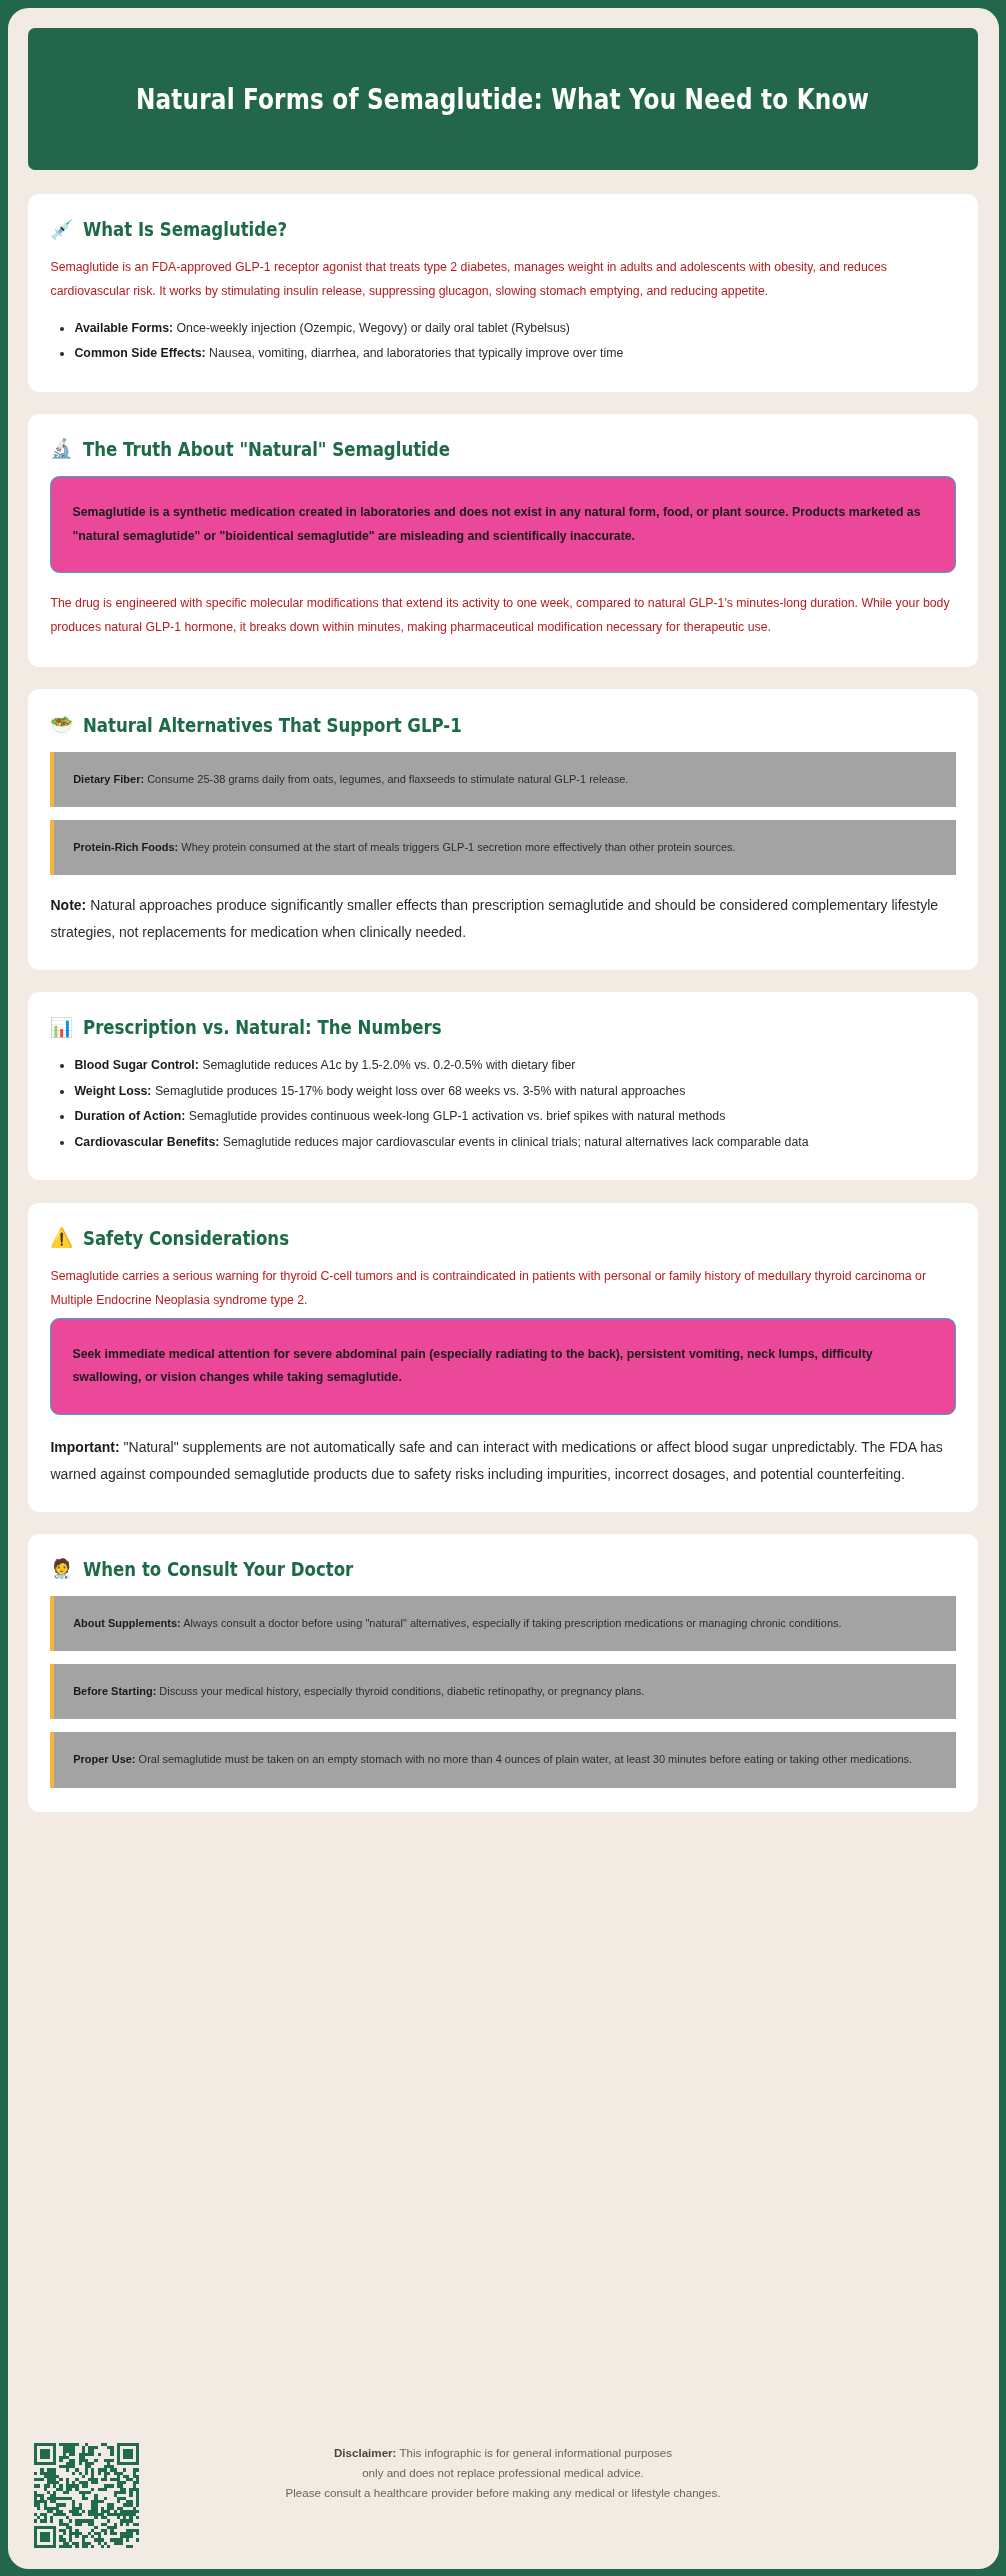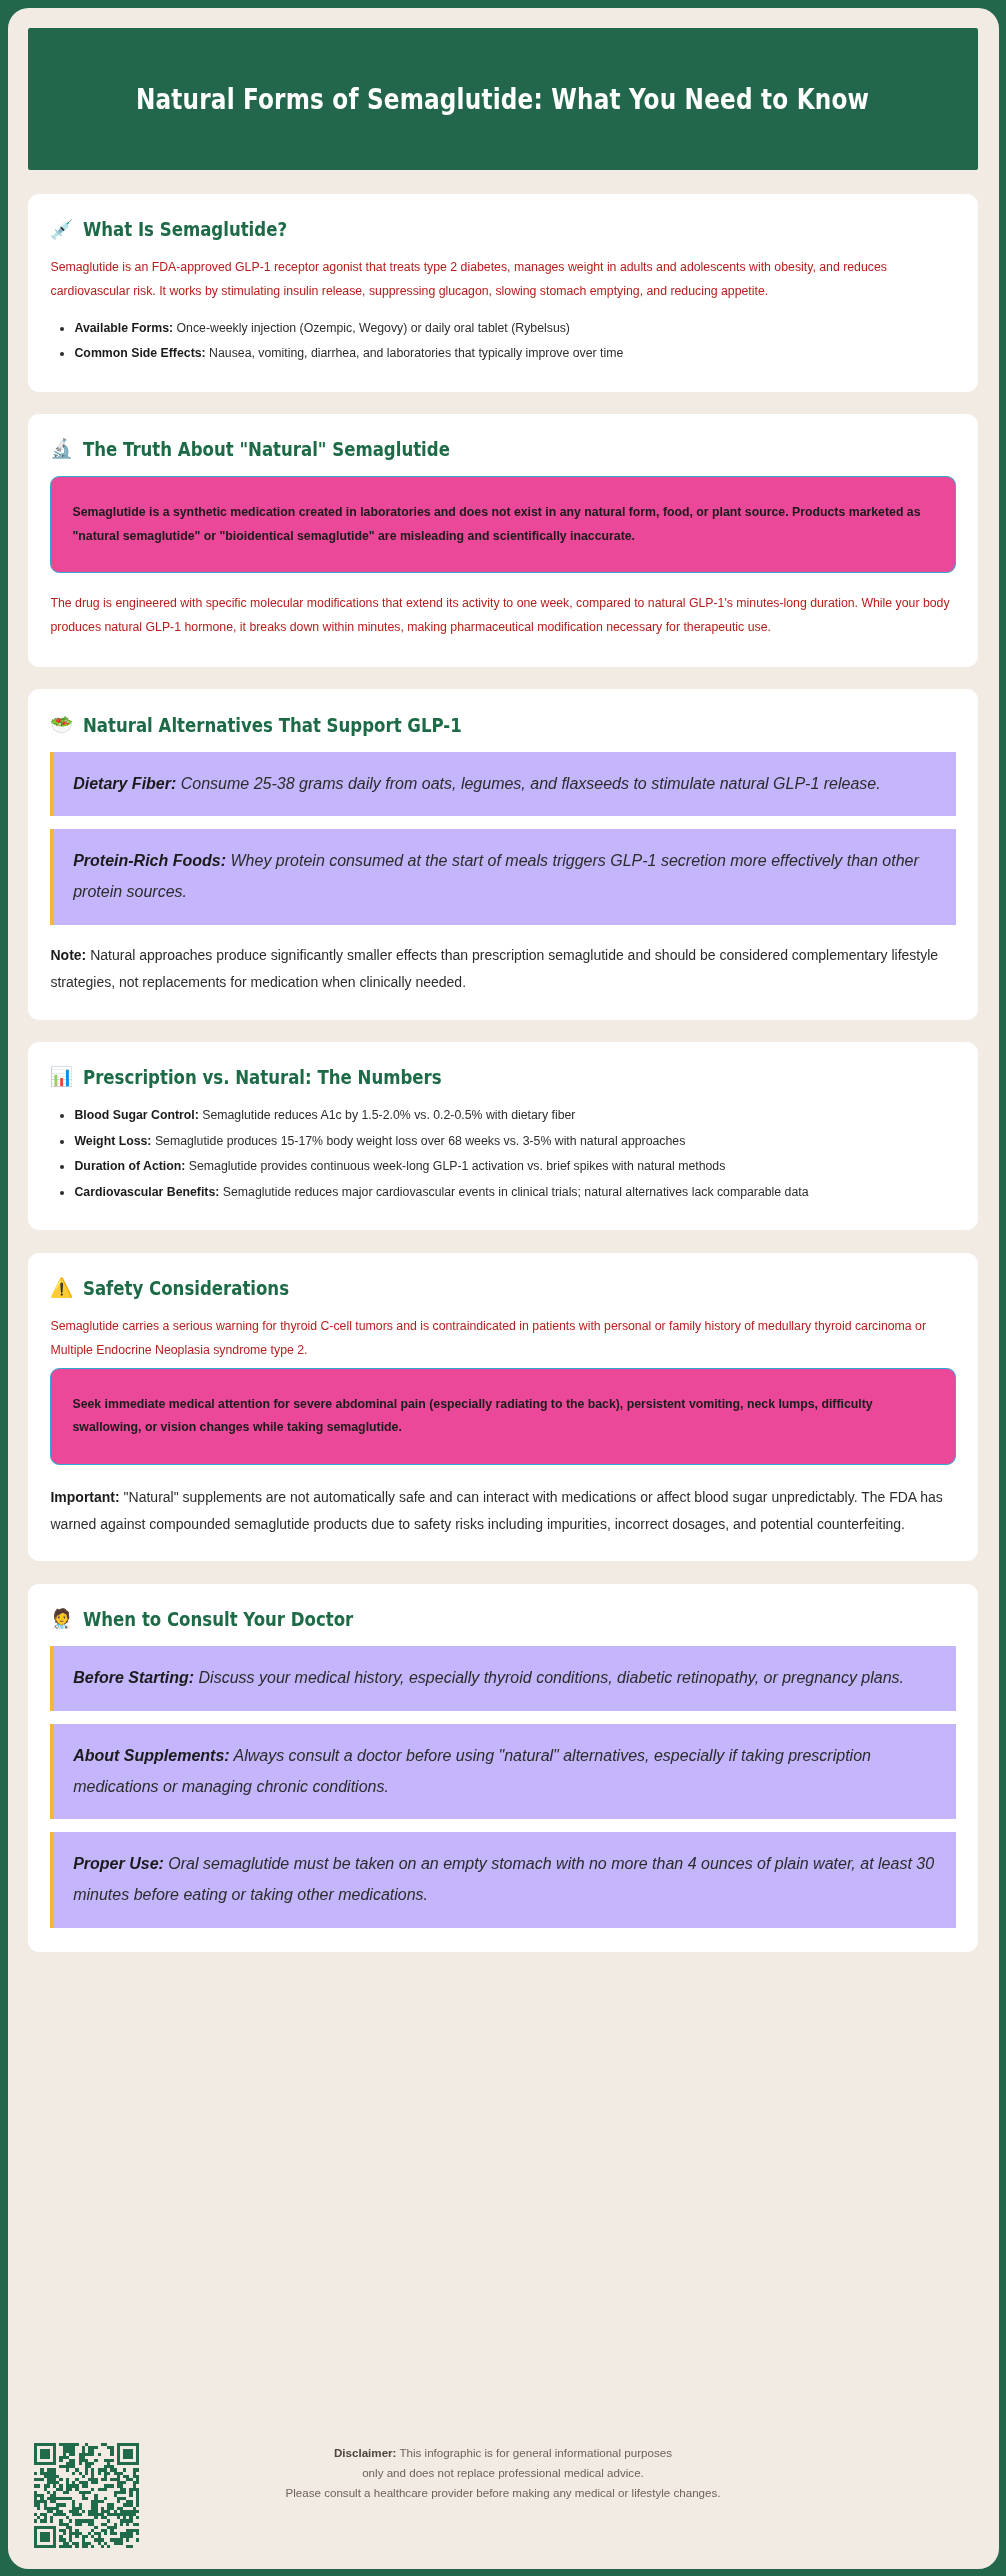--- a/index.html
+++ b/index.html
@@ -21,21 +21,21 @@
     border-radius: 20.6px;
     padding: 20.6px 20.6px 0 20.6px;
     min-height: 2561px;
     display: flex;
     flex-direction: column;
   }
 
   
   .header-banner {
     background: #22674B;
-    border-radius: 2px;
+    border-radius: 7px;
     height: 142px;
     display: flex;
     align-items: center;
     justify-content: center;
     margin-bottom: 24px;
   }
   .header-title {
     color: #FFFFFF;
     font-family: "DejaVu Sans Condensed", "Liberation Sans Narrow", "Liberation Sans", sans-serif;
     font-weight: bold;
@@ -103,28 +103,27 @@
   .callout p {
     margin: 0;
     color: #1B1B1B;
     font-weight: bold;
     font-size: 12.3px;
     line-height: 1.92;
   }
 
   
   .amber-item {
-    background: #c4b5fd;
+    background: #a3a3a3;
     border-left: 4.7px solid #F5B63D;
     padding: 17px 17px 17px 18.7px;
     margin-bottom: 13px;
     color: #2C2C2C;
-    font-size: 16px;
-    line-height: 1.92;
-    font-style: italic;
+    font-size: 11px;
+    line-height: 1.92;
   }
   .amber-item:last-of-type { margin-bottom: 0; }
   .note {
     margin-top: 17px;
     color: #2C2C2C;
     font-size: 14px;
     line-height: 1.92;
   }
 
   
@@ -207,22 +206,22 @@
           <div class="callout">
             <p>Seek immediate medical attention for severe abdominal pain (especially radiating to the back), persistent vomiting, neck lumps, difficulty swallowing, or vision changes while taking semaglutide.</p>
           </div>
           <div class="note"><span class="lead">Important:</span><span> "Natural" supplements are not automatically safe and can interact with medications or affect blood sugar unpredictably. The FDA has warned against compounded semaglutide products due to safety risks including impurities, incorrect dosages, and potential counterfeiting.</span></div>
         </div>
         <div class="card">
           <div class="section-head">
             <span class="section-emoji">🧑‍⚕️</span>
             <h2 class="section-title">When to Consult Your Doctor</h2>
           </div>
+          <div class="amber-item"><span class="lead">About Supplements:</span><span> Always consult a doctor before using "natural" alternatives, especially if taking prescription medications or managing chronic conditions.</span></div>
           <div class="amber-item"><span class="lead">Before Starting:</span><span> Discuss your medical history, especially thyroid conditions, diabetic retinopathy, or pregnancy plans.</span></div>
-          <div class="amber-item"><span class="lead">About Supplements:</span><span> Always consult a doctor before using "natural" alternatives, especially if taking prescription medications or managing chronic conditions.</span></div>
           <div class="amber-item"><span class="lead">Proper Use:</span><span> Oral semaglutide must be taken on an empty stomach with no more than 4 ounces of plain water, at least 30 minutes before eating or taking other medications.</span></div>
         </div>
       </div>
 
     <div class="footer">
       <svg class="qr" viewBox="0 0 33 33" shape-rendering="crispEdges">
         <rect width="33" height="33" fill="#F2EBE4"></rect>
         <g fill="#1F6B4C" id="qr-cells">
             <path d="M0 0h1v1h-1zM1 0h1v1h-1zM2 0h1v1h-1zM3 0h1v1h-1zM4 0h1v1h-1zM5 0h1v1h-1zM6 0h1v1h-1zM8 0h1v1h-1zM9 0h1v1h-1zM10 0h1v1h-1zM11 0h1v1h-1zM12 0h1v1h-1zM13 0h1v1h-1zM16 0h1v1h-1zM21 0h1v1h-1zM22 0h1v1h-1zM26 0h1v1h-1zM27 0h1v1h-1zM28 0h1v1h-1zM29 0h1v1h-1zM30 0h1v1h-1zM31 0h1v1h-1zM32 0h1v1h-1zM0 1h1v1h-1zM6 1h1v1h-1zM9 1h1v1h-1zM10 1h1v1h-1zM11 1h1v1h-1zM12 1h1v1h-1zM15 1h1v1h-1zM17 1h1v1h-1zM18 1h1v1h-1zM19 1h1v1h-1zM23 1h1v1h-1zM24 1h1v1h-1zM26 1h1v1h-1zM32 1h1v1h-1zM0 2h1v1h-1zM2 2h1v1h-1zM3 2h1v1h-1zM4 2h1v1h-1zM6 2h1v1h-1zM9 2h1v1h-1zM10 2h1v1h-1zM11 2h1v1h-1zM12 2h1v1h-1zM15 2h1v1h-1zM17 2h1v1h-1zM18 2h1v1h-1zM24 2h1v1h-1zM26 2h1v1h-1zM28 2h1v1h-1zM29 2h1v1h-1zM30 2h1v1h-1zM32 2h1v1h-1zM0 3h1v1h-1zM2 3h1v1h-1zM3 3h1v1h-1zM4 3h1v1h-1zM6 3h1v1h-1zM9 3h1v1h-1zM11 3h1v1h-1zM12 3h1v1h-1zM14 3h1v1h-1zM15 3h1v1h-1zM16 3h1v1h-1zM17 3h1v1h-1zM18 3h1v1h-1zM20 3h1v1h-1zM24 3h1v1h-1zM26 3h1v1h-1zM28 3h1v1h-1zM29 3h1v1h-1zM30 3h1v1h-1zM32 3h1v1h-1zM0 4h1v1h-1zM2 4h1v1h-1zM3 4h1v1h-1zM4 4h1v1h-1zM6 4h1v1h-1zM8 4h1v1h-1zM9 4h1v1h-1zM10 4h1v1h-1zM14 4h1v1h-1zM15 4h1v1h-1zM26 4h1v1h-1zM28 4h1v1h-1zM29 4h1v1h-1zM30 4h1v1h-1zM32 4h1v1h-1zM0 5h1v1h-1zM6 5h1v1h-1zM8 5h1v1h-1zM11 5h1v1h-1zM12 5h1v1h-1zM14 5h1v1h-1zM15 5h1v1h-1zM16 5h1v1h-1zM19 5h1v1h-1zM22 5h1v1h-1zM23 5h1v1h-1zM24 5h1v1h-1zM26 5h1v1h-1zM32 5h1v1h-1zM0 6h1v1h-1zM1 6h1v1h-1zM2 6h1v1h-1zM3 6h1v1h-1zM4 6h1v1h-1zM5 6h1v1h-1zM6 6h1v1h-1zM10 6h1v1h-1zM11 6h1v1h-1zM12 6h1v1h-1zM14 6h1v1h-1zM16 6h1v1h-1zM17 6h1v1h-1zM18 6h1v1h-1zM23 6h1v1h-1zM26 6h1v1h-1zM27 6h1v1h-1zM28 6h1v1h-1zM29 6h1v1h-1zM30 6h1v1h-1zM31 6h1v1h-1zM32 6h1v1h-1zM8 7h1v1h-1zM9 7h1v1h-1zM10 7h1v1h-1zM11 7h1v1h-1zM12 7h1v1h-1zM16 7h1v1h-1zM17 7h1v1h-1zM22 7h1v1h-1zM23 7h1v1h-1zM24 7h1v1h-1zM2 8h1v1h-1zM4 8h1v1h-1zM5 8h1v1h-1zM6 8h1v1h-1zM10 8h1v1h-1zM13 8h1v1h-1zM16 8h1v1h-1zM18 8h1v1h-1zM20 8h1v1h-1zM21 8h1v1h-1zM22 8h1v1h-1zM24 8h1v1h-1zM25 8h1v1h-1zM28 8h1v1h-1zM31 8h1v1h-1zM32 8h1v1h-1zM0 9h1v1h-1zM2 9h1v1h-1zM3 9h1v1h-1zM4 9h1v1h-1zM5 9h1v1h-1zM6 9h1v1h-1zM12 9h1v1h-1zM14 9h1v1h-1zM16 9h1v1h-1zM18 9h1v1h-1zM20 9h1v1h-1zM22 9h1v1h-1zM23 9h1v1h-1zM25 9h1v1h-1zM26 9h1v1h-1zM27 9h1v1h-1zM31 9h1v1h-1zM3 10h1v1h-1zM4 10h1v1h-1zM5 10h1v1h-1zM6 10h1v1h-1zM7 10h1v1h-1zM15 10h1v1h-1zM18 10h1v1h-1zM22 10h1v1h-1zM26 10h1v1h-1zM28 10h1v1h-1zM29 10h1v1h-1zM31 10h1v1h-1zM32 10h1v1h-1zM0 11h1v1h-1zM1 11h1v1h-1zM2 11h1v1h-1zM4 11h1v1h-1zM5 11h1v1h-1zM6 11h1v1h-1zM8 11h1v1h-1zM10 11h1v1h-1zM13 11h1v1h-1zM17 11h1v1h-1zM18 11h1v1h-1zM19 11h1v1h-1zM21 11h1v1h-1zM22 11h1v1h-1zM24 11h1v1h-1zM25 11h1v1h-1zM26 11h1v1h-1zM29 11h1v1h-1zM30 11h1v1h-1zM32 11h1v1h-1zM4 12h1v1h-1zM5 12h1v1h-1zM6 12h1v1h-1zM7 12h1v1h-1zM10 12h1v1h-1zM12 12h1v1h-1zM14 12h1v1h-1zM15 12h1v1h-1zM16 12h1v1h-1zM18 12h1v1h-1zM19 12h1v1h-1zM26 12h1v1h-1zM27 12h1v1h-1zM28 12h1v1h-1zM31 12h1v1h-1zM32 12h1v1h-1zM0 13h1v1h-1zM1 13h1v1h-1zM3 13h1v1h-1zM4 13h1v1h-1zM6 13h1v1h-1zM8 13h1v1h-1zM10 13h1v1h-1zM11 13h1v1h-1zM12 13h1v1h-1zM13 13h1v1h-1zM15 13h1v1h-1zM16 13h1v1h-1zM22 13h1v1h-1zM23 13h1v1h-1zM24 13h1v1h-1zM26 13h1v1h-1zM27 13h1v1h-1zM31 13h1v1h-1zM3 14h1v1h-1zM7 14h1v1h-1zM8 14h1v1h-1zM10 14h1v1h-1zM11 14h1v1h-1zM13 14h1v1h-1zM18 14h1v1h-1zM20 14h1v1h-1zM21 14h1v1h-1zM22 14h1v1h-1zM27 14h1v1h-1zM28 14h1v1h-1zM30 14h1v1h-1zM31 14h1v1h-1zM32 14h1v1h-1zM0 15h1v1h-1zM4 15h1v1h-1zM6 15h1v1h-1zM9 15h1v1h-1zM10 15h1v1h-1zM14 15h1v1h-1zM15 15h1v1h-1zM16 15h1v1h-1zM17 15h1v1h-1zM25 15h1v1h-1zM26 15h1v1h-1zM27 15h1v1h-1zM28 15h1v1h-1zM30 15h1v1h-1zM32 15h1v1h-1zM0 16h1v1h-1zM1 16h1v1h-1zM2 16h1v1h-1zM5 16h1v1h-1zM6 16h1v1h-1zM15 16h1v1h-1zM19 16h1v1h-1zM25 16h1v1h-1zM30 16h1v1h-1zM32 16h1v1h-1zM0 17h1v1h-1zM2 17h1v1h-1zM4 17h1v1h-1zM5 17h1v1h-1zM6 17h1v1h-1zM7 17h1v1h-1zM8 17h1v1h-1zM9 17h1v1h-1zM10 17h1v1h-1zM11 17h1v1h-1zM15 17h1v1h-1zM16 17h1v1h-1zM19 17h1v1h-1zM22 17h1v1h-1zM26 17h1v1h-1zM27 17h1v1h-1zM28 17h1v1h-1zM32 17h1v1h-1zM0 18h1v1h-1zM1 18h1v1h-1zM2 18h1v1h-1zM3 18h1v1h-1zM5 18h1v1h-1zM6 18h1v1h-1zM12 18h1v1h-1zM18 18h1v1h-1zM19 18h1v1h-1zM20 18h1v1h-1zM21 18h1v1h-1zM26 18h1v1h-1zM29 18h1v1h-1zM30 18h1v1h-1zM32 18h1v1h-1zM0 19h1v1h-1zM1 19h1v1h-1zM3 19h1v1h-1zM7 19h1v1h-1zM8 19h1v1h-1zM9 19h1v1h-1zM12 19h1v1h-1zM14 19h1v1h-1zM18 19h1v1h-1zM19 19h1v1h-1zM23 19h1v1h-1zM24 19h1v1h-1zM28 19h1v1h-1zM29 19h1v1h-1zM30 19h1v1h-1zM32 19h1v1h-1zM1 20h1v1h-1zM3 20h1v1h-1zM4 20h1v1h-1zM5 20h1v1h-1zM6 20h1v1h-1zM7 20h1v1h-1zM12 20h1v1h-1zM13 20h1v1h-1zM14 20h1v1h-1zM18 20h1v1h-1zM19 20h1v1h-1zM21 20h1v1h-1zM23 20h1v1h-1zM24 20h1v1h-1zM26 20h1v1h-1zM27 20h1v1h-1zM31 20h1v1h-1zM4 21h1v1h-1zM5 21h1v1h-1zM7 21h1v1h-1zM8 21h1v1h-1zM11 21h1v1h-1zM12 21h1v1h-1zM13 21h1v1h-1zM15 21h1v1h-1zM17 21h1v1h-1zM18 21h1v1h-1zM19 21h1v1h-1zM21 21h1v1h-1zM22 21h1v1h-1zM23 21h1v1h-1zM25 21h1v1h-1zM27 21h1v1h-1zM28 21h1v1h-1zM29 21h1v1h-1zM30 21h1v1h-1zM31 21h1v1h-1zM32 21h1v1h-1zM0 22h1v1h-1zM2 22h1v1h-1zM3 22h1v1h-1zM6 22h1v1h-1zM7 22h1v1h-1zM8 22h1v1h-1zM9 22h1v1h-1zM12 22h1v1h-1zM13 22h1v1h-1zM14 22h1v1h-1zM17 22h1v1h-1zM18 22h1v1h-1zM19 22h1v1h-1zM20 22h1v1h-1zM21 22h1v1h-1zM23 22h1v1h-1zM24 22h1v1h-1zM25 22h1v1h-1zM26 22h1v1h-1zM27 22h1v1h-1zM28 22h1v1h-1zM29 22h1v1h-1zM30 22h1v1h-1zM31 22h1v1h-1zM1 23h1v1h-1zM3 23h1v1h-1zM5 23h1v1h-1zM10 23h1v1h-1zM19 23h1v1h-1zM21 23h1v1h-1zM22 23h1v1h-1zM26 23h1v1h-1zM28 23h1v1h-1zM30 23h1v1h-1zM32 23h1v1h-1zM0 24h1v1h-1zM2 24h1v1h-1zM3 24h1v1h-1zM5 24h1v1h-1zM8 24h1v1h-1zM11 24h1v1h-1zM13 24h1v1h-1zM14 24h1v1h-1zM15 24h1v1h-1zM16 24h1v1h-1zM17 24h1v1h-1zM18 24h1v1h-1zM23 24h1v1h-1zM27 24h1v1h-1zM28 24h1v1h-1zM29 24h1v1h-1zM30 24h1v1h-1zM8 25h1v1h-1zM9 25h1v1h-1zM10 25h1v1h-1zM13 25h1v1h-1zM14 25h1v1h-1zM17 25h1v1h-1zM18 25h1v1h-1zM21 25h1v1h-1zM22 25h1v1h-1zM25 25h1v1h-1zM27 25h1v1h-1zM29 25h1v1h-1zM31 25h1v1h-1zM32 25h1v1h-1zM0 26h1v1h-1zM1 26h1v1h-1zM2 26h1v1h-1zM3 26h1v1h-1zM4 26h1v1h-1zM5 26h1v1h-1zM6 26h1v1h-1zM10 26h1v1h-1zM11 26h1v1h-1zM19 26h1v1h-1zM23 26h1v1h-1zM24 26h1v1h-1zM25 26h1v1h-1zM0 27h1v1h-1zM6 27h1v1h-1zM8 27h1v1h-1zM9 27h1v1h-1zM11 27h1v1h-1zM13 27h1v1h-1zM18 27h1v1h-1zM21 27h1v1h-1zM22 27h1v1h-1zM24 27h1v1h-1zM29 27h1v1h-1zM30 27h1v1h-1zM31 27h1v1h-1zM32 27h1v1h-1zM0 28h1v1h-1zM2 28h1v1h-1zM3 28h1v1h-1zM4 28h1v1h-1zM6 28h1v1h-1zM9 28h1v1h-1zM11 28h1v1h-1zM12 28h1v1h-1zM13 28h1v1h-1zM14 28h1v1h-1zM17 28h1v1h-1zM19 28h1v1h-1zM20 28h1v1h-1zM22 28h1v1h-1zM24 28h1v1h-1zM25 28h1v1h-1zM27 28h1v1h-1zM28 28h1v1h-1zM29 28h1v1h-1zM30 28h1v1h-1zM32 28h1v1h-1zM0 29h1v1h-1zM2 29h1v1h-1zM3 29h1v1h-1zM4 29h1v1h-1zM6 29h1v1h-1zM8 29h1v1h-1zM11 29h1v1h-1zM13 29h1v1h-1zM15 29h1v1h-1zM16 29h1v1h-1zM18 29h1v1h-1zM20 29h1v1h-1zM27 29h1v1h-1zM28 29h1v1h-1zM29 29h1v1h-1zM30 29h1v1h-1zM0 30h1v1h-1zM2 30h1v1h-1zM3 30h1v1h-1zM4 30h1v1h-1zM6 30h1v1h-1zM8 30h1v1h-1zM9 30h1v1h-1zM11 30h1v1h-1zM15 30h1v1h-1zM19 30h1v1h-1zM20 30h1v1h-1zM21 30h1v1h-1zM24 30h1v1h-1zM25 30h1v1h-1zM26 30h1v1h-1zM27 30h1v1h-1zM29 30h1v1h-1zM32 30h1v1h-1zM0 31h1v1h-1zM6 31h1v1h-1zM9 31h1v1h-1zM10 31h1v1h-1zM12 31h1v1h-1zM13 31h1v1h-1zM15 31h1v1h-1zM16 31h1v1h-1zM17 31h1v1h-1zM20 31h1v1h-1zM22 31h1v1h-1zM25 31h1v1h-1zM26 31h1v1h-1zM27 31h1v1h-1zM0 32h1v1h-1zM1 32h1v1h-1zM2 32h1v1h-1zM3 32h1v1h-1zM4 32h1v1h-1zM5 32h1v1h-1zM6 32h1v1h-1zM8 32h1v1h-1zM9 32h1v1h-1zM10 32h1v1h-1zM11 32h1v1h-1zM13 32h1v1h-1zM15 32h1v1h-1zM16 32h1v1h-1zM18 32h1v1h-1zM21 32h1v1h-1zM23 32h1v1h-1zM29 32h1v1h-1zM30 32h1v1h-1z"></path>
           </g>

